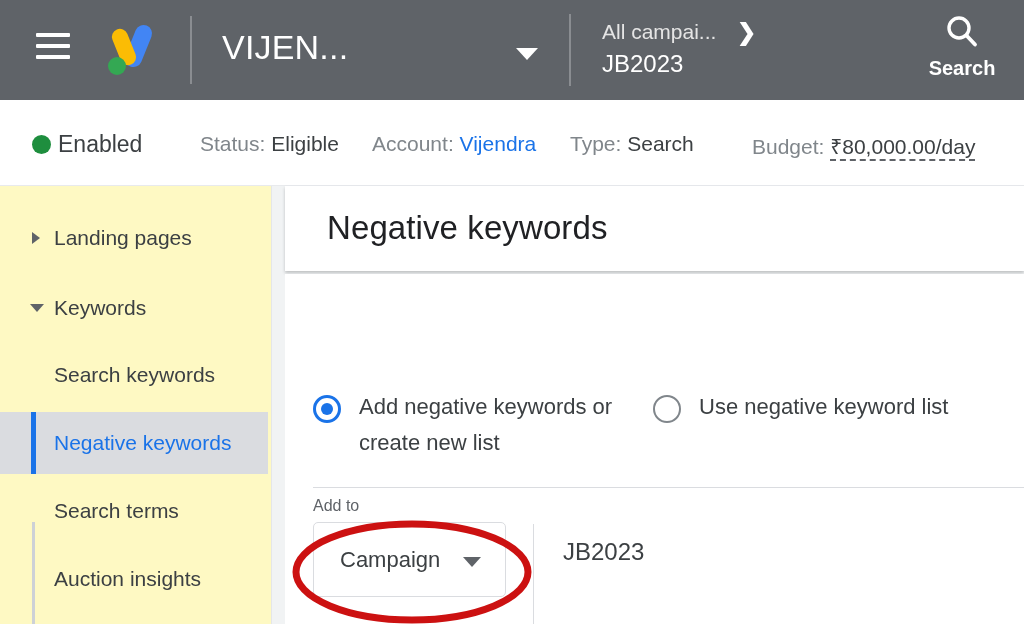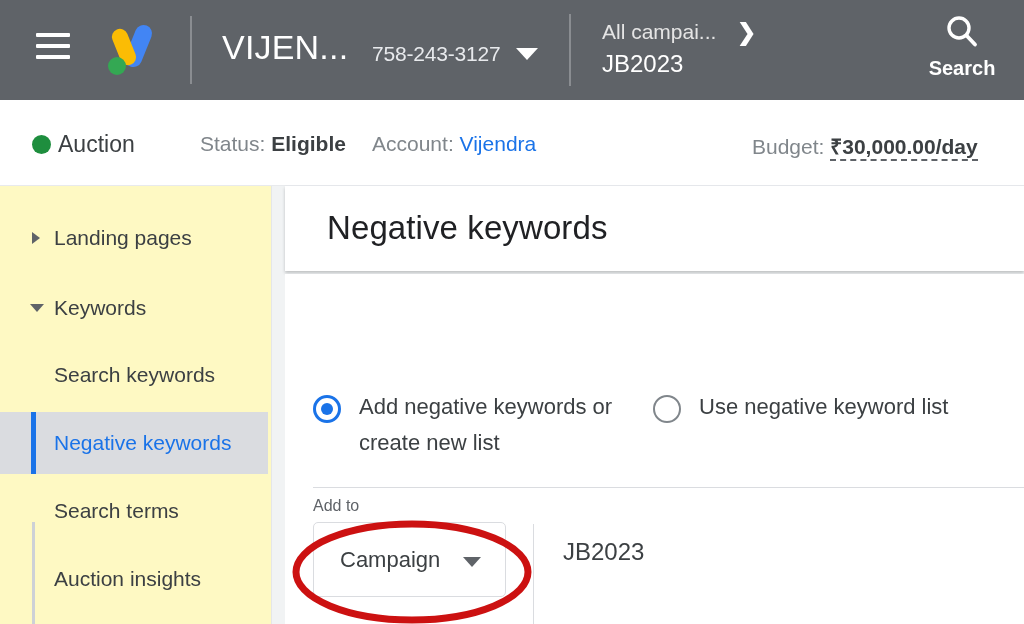--- a/index.html
+++ b/index.html
@@ -167,21 +167,21 @@
   }
   .st-seg {
     position: absolute;
     top: 132px;
     font-size: 21px;
     color: #80868b;
     white-space: nowrap;
   }
   .st-seg b {
     color: #3c4043;
-    font-weight: bold;
+    font-weight: normal;
   }
   .st-seg .lnk {
     color: #1a73e8;
     font-weight: normal;
   }
   .st-status { left: 200px; }
   .st-account { left: 372px; }
   .st-type { left: 570px; }
   .st-budget { left: 752px; }
   .budget-val {
@@ -453,56 +453,59 @@
       <svg width="54" height="56" viewBox="0 0 54 56">
         <rect x="26" y="2" width="17" height="44" rx="8.5" fill="#4285f4" transform="rotate(22 34.5 24)"></rect>
         <rect x="12" y="6" width="16" height="38" rx="8" fill="#fbbc04" transform="rotate(-22 20 25)"></rect>
         <circle cx="13" cy="44" r="9" fill="#34a853"></circle>
       </svg>
     </div>
 
     <div class="topdiv1"></div>
 
     <div class="acct-name">VIJEN...</div>
-    <div class="acct-id">758-243-3127</div>
     <div class="acct-caret"></div>
 
     <div class="topdiv2"></div>
 
     <div class="crumb-top">All campai...</div>
     <div class="crumb-arrow">❯</div>
     <div class="crumb-bottom">JB2023</div>
 
     <div class="search-wrap">
       <svg width="38" height="40" viewBox="0 0 38 40">
         <circle cx="16" cy="16" r="10" fill="none" stroke="#ffffff" stroke-width="3.4"></circle>
         <line x1="23.5" y1="23.5" x2="32" y2="32.5" stroke="#ffffff" stroke-width="3.8" stroke-linecap="round"></line>
       </svg>
       <div class="search-label">Search</div>
     </div>
   </div>
 
   <div class="statusbar"></div>
   <div class="status-dot"></div>
-  <div class="st-enabled">Auction</div>
+  <div class="st-enabled">Enabled</div>
 
   <div class="st-seg st-status">
     <span>Status:</span>
     <b>Eligible</b>
   </div>
 
   <div class="st-seg st-account">
     <span>Account:</span>
     <b class="lnk">Vijendra</b>
   </div>
 
+  <div class="st-seg st-type">
+    <span>Type:</span>
+    <b>Search</b>
+  </div>
 
   <div class="st-seg st-budget">
     <span>Budget:</span>
-    <b class="budget-val">₹30,000.00/day</b>
+    <b class="budget-val">₹80,000.00/day</b>
   </div>
 
   <div class="sidebar">
 
     <div class="side-group" style="top:30px">
       <span class="tri tri-right"></span>
       <span class="side-group-label">Landing pages</span>
     </div>
 
     <div class="side-group" style="top:100px">

